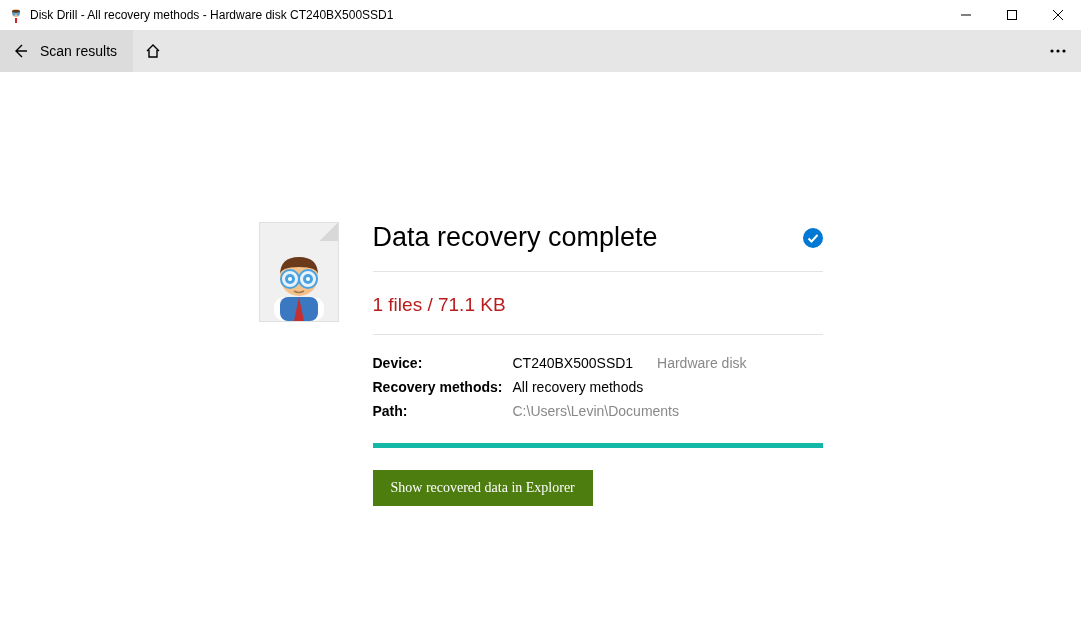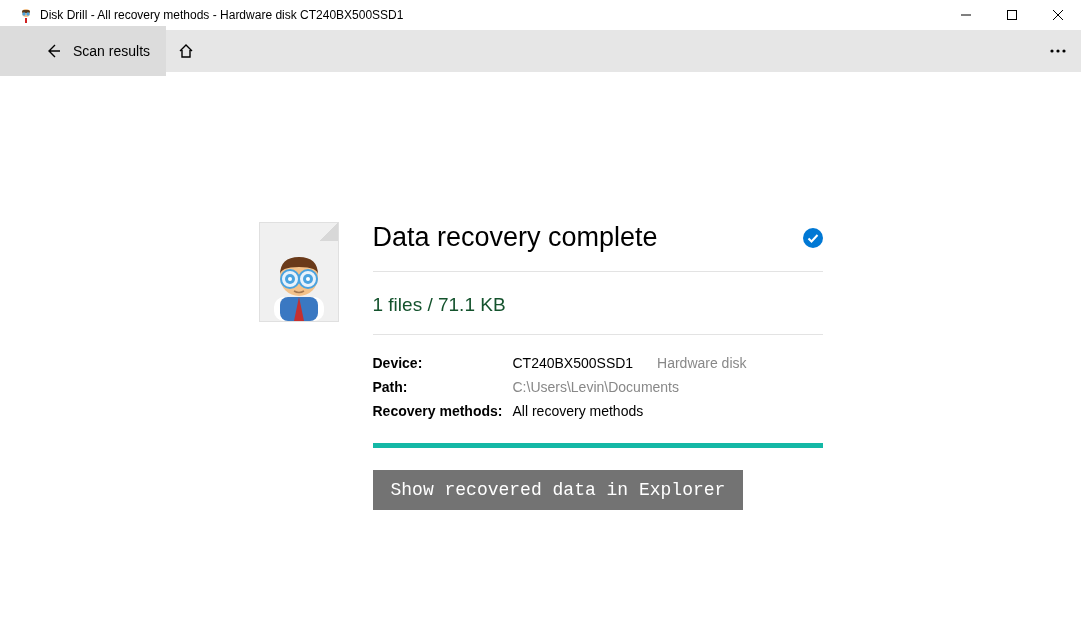--- a/index.html
+++ b/index.html
@@ -1,51 +1,51 @@
 <!DOCTYPE html>
 <html><head>
 <meta charset="utf-8">
 <style>
   * { box-sizing: border-box; margin: 0; padding: 0; }
   html, body { width: 1081px; height: 627px; font-family: "Segoe UI", Arial, sans-serif; background: #fff; overflow: hidden; }
   
-  .titlebar { height: 30px; display: flex; align-items: center; padding-left: 18px; background: #fff; }
+  .titlebar { height: 30px; display: flex; align-items: center; padding-left: 8px; background: #fff; }
   .titlebar .app-icon { width: 16px; height: 16px; margin-right: 6px; }
   .titlebar .title { font-size: 12px; color: #000; flex: 1; }
   .win-controls { display: flex; height: 30px; }
   .win-btn { width: 46px; height: 30px; display: flex; align-items: center; justify-content: center; cursor: pointer; }
   .win-btn svg { display: block; }
   
   .toolbar { height: 42px; background: #e6e6e6; display: flex; align-items: center; }
   .toolbar .back { width: 40px; height: 42px; display: flex; align-items: center; justify-content: center; cursor: pointer; }
   .toolbar .scan-label { font-size: 14px; color: #000; padding-right: 16px; }
-  .toolbar .left-group { display: flex; align-items: center; background: #dcdcdc; height: 50px; padding-left: 33px; }
+  .toolbar .left-group { display: flex; align-items: center; background: #dcdcdc; height: 42px; }
   .toolbar .home { width: 40px; height: 42px; display: flex; align-items: center; justify-content: center; cursor: pointer; }
   .toolbar .spacer { flex: 1; }
   .toolbar .more { width: 46px; height: 42px; display: flex; align-items: center; justify-content: center; cursor: pointer; }
   
   .content { padding-top: 150px; display: flex; justify-content: center; }
   .card { display: flex; gap: 34px; }
   .doc-icon { width: 80px; height: 100px; background: #f0f0f0; position: relative; display: flex; align-items: flex-end; justify-content: center; border: 1px solid #e0e0e0; }
   .doc-icon::before { content: ""; position: absolute; top: 0; right: 0; width: 18px; height: 18px; background: linear-gradient(135deg, transparent 50%, #d8d8d8 50%); }
   .avatar { width: 66px; height: 72px; }
   
   .details { width: 450px; }
   .header-row { display: flex; align-items: center; justify-content: space-between; padding-bottom: 18px; border-bottom: 1px solid #e3e3e3; }
   .heading { font-size: 27px; font-weight: 400; color: #000; }
   .check-badge { width: 20px; height: 20px; }
-  .summary { font-size: 19px; color: #14532d; padding: 22px 0 18px 0; border-bottom: 1px solid #e3e3e3; }
+  .summary { font-size: 19px; color: #b91c1c; padding: 22px 0 18px 0; border-bottom: 1px solid #e3e3e3; }
   .info-table { padding: 16px 0 20px 0; border-bottom: 5px solid #14b8a6; font-size: 14px; }
   .info-row { display: flex; padding: 4px 0; }
   .info-label { width: 140px; font-weight: 600; color: #000; }
   .info-value { color: #000; }
   .info-value .muted { color: #888; margin-left: 20px; }
   .muted-value { color: #888; }
   .action-row { padding-top: 22px; }
-  .primary-btn { background: #737373; color: #fff; border: none; padding: 10px 18px; font-size: 18px; cursor: pointer; font-family: Liberation Mono, monospace; }
+  .primary-btn { background: #4d7c0f; color: #fff; border: none; padding: 10px 18px; font-size: 14px; cursor: pointer; font-family: Liberation Serif, serif; }
 </style>
 </head>
 <body>
 
 <div class="titlebar">
   <span class="app-icon">
     <svg viewBox="0 0 16 16" width="16" height="16">
       <circle cx="8" cy="6" r="4" fill="#f4c28a"></circle>
       <rect x="4" y="3" width="8" height="3" rx="1.5" fill="#5a3a1a"></rect>
       <circle cx="6" cy="7" r="1.7" fill="#4aa3e0"></circle>
@@ -131,26 +131,26 @@
       <div class="summary">1 files / 71.1 KB</div>
       <div class="info-table">
         <div class="info-row">
           <div class="info-label">Device:</div>
           <div class="info-value">
             <span>CT240BX500SSD1</span>
             <span class="muted">Hardware disk</span>
           </div>
         </div>
         <div class="info-row">
+          <div class="info-label">Recovery methods:</div>
+          <div class="info-value">All recovery methods</div>
+        </div>
+        <div class="info-row">
           <div class="info-label">Path:</div>
           <div class="info-value muted-value">C:\Users\Levin\Documents</div>
-        </div>
-        <div class="info-row">
-          <div class="info-label">Recovery methods:</div>
-          <div class="info-value">All recovery methods</div>
         </div>
       </div>
       <div class="action-row">
         <button class="primary-btn">Show recovered data in Explorer</button>
       </div>
     </div>
   </div>
 </div>
 
 </body></html>

